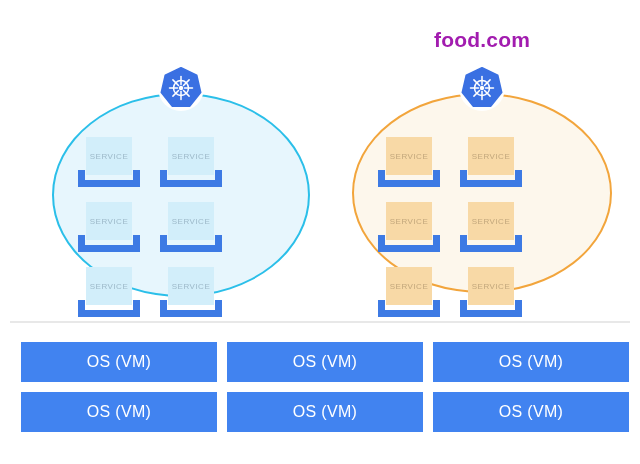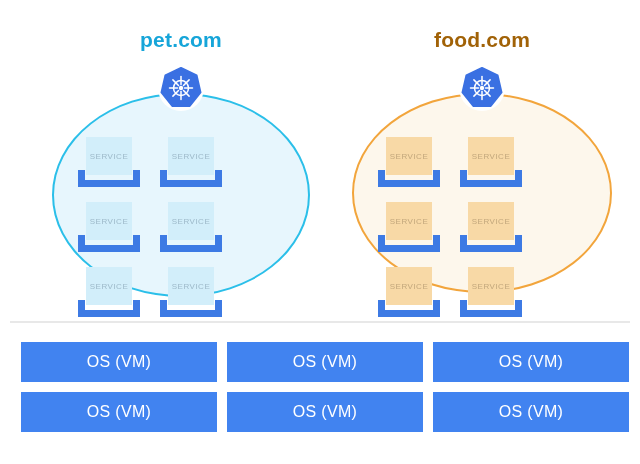--- a/index.html
+++ b/index.html
@@ -7,21 +7,21 @@
     position:relative; width:640px; height:464px; background:#ffffff;
     font-family:"Liberation Sans", sans-serif; overflow:hidden;
   }
 
   
   .cluster-title {
     position:absolute; top:28px; width:258px; text-align:center;
     font-size:21px; font-weight:700; letter-spacing:0.2px;
   }
   .cluster-title.pet  { left:52px;  color:#16a5d9; }
-  .cluster-title.food { left:353px; color:#a16207; }
+  .cluster-title.food { left:353px; color:#a21caf; }
 
   
   .ellipse { position:absolute; border-radius:50%; box-sizing:border-box; }
   .ellipse.pet  { left:52px;  top:93px; width:258px; height:204px;
                   border:2px solid #2bbfe9; background:#e7f6fd; }
   .ellipse.food { left:352px; top:93px; width:260px; height:200px;
                   border:2px solid #f2a53c; background:#fdf7ec; }
 
   
   .k8s { position:absolute; width:48px; height:48px; top:64px; }
@@ -67,21 +67,20 @@
     width:196px; height:40px; background:#4183f0; color:#ffffff;
     display:flex; align-items:center; justify-content:center;
     font-size:16px; font-weight:400; letter-spacing:0.3px;
   }
 </style>
 </head>
 <body>
 
 <div class="canvas">
 
-  <div class="cluster-title pet">pet.com</div>
   <div class="cluster-title food">food.com</div>
 
   <div class="ellipse pet"></div>
   <div class="ellipse food"></div>
 
   <svg class="k8s pet" viewBox="0 0 48 48">
     <circle cx="24" cy="24" r="23" fill="#ffffff"></circle>
     <polygon points="24,4 39.6,11.5 43.5,28.5 32.7,42 15.3,42 4.5,28.5 8.4,11.5" fill="#3a70e2" stroke="#3a70e2" stroke-width="2" stroke-linejoin="round"></polygon>
     <g stroke="#ffffff" stroke-width="1.5" stroke-linecap="round" fill="none">
       <circle cx="24" cy="24" r="7.5"></circle>

